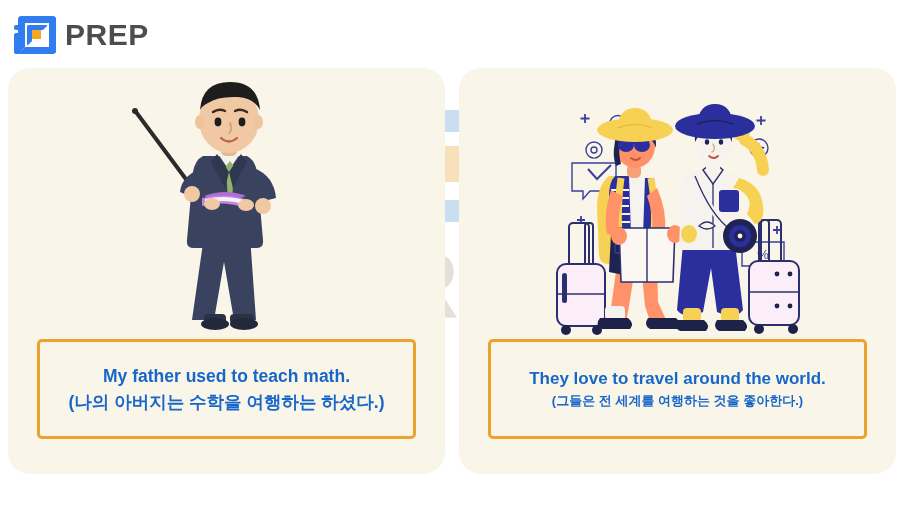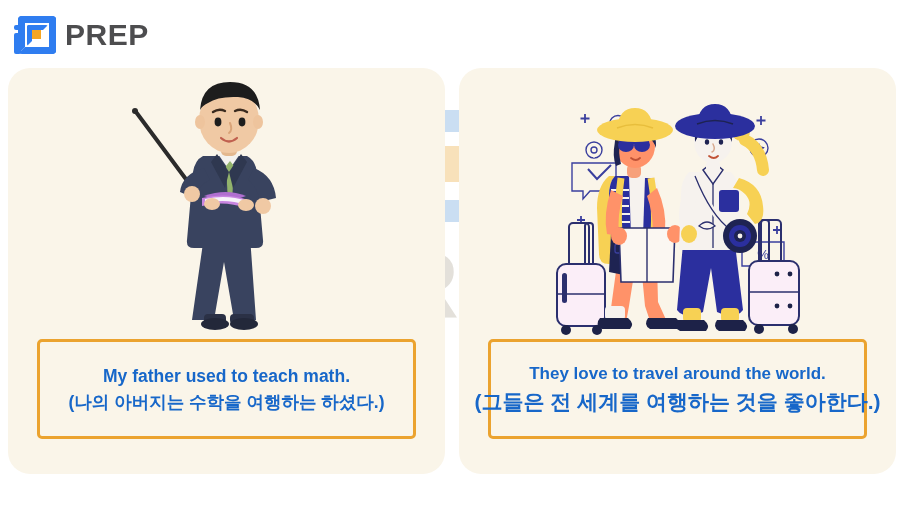--- a/index.html
+++ b/index.html
@@ -99,21 +99,21 @@
     justify-content: center; gap: 6px;
     background: transparent;
   }
   .cap-en, .cap-ko {
     color: #1767c9; font-weight: bold; text-align: center; line-height: 1.15;
     white-space: nowrap;
   }
   .cap-en { font-size: 17.5px; }
   .cap-ko { font-size: 17.5px; }
   .card-right .cap-en { font-size: 17px; }
-  .card-right .cap-ko { font-size: 21px; }
+  .card-right .cap-ko { font-size: 13px; }
 </style>
 </head>
 <body>
 
 <div class="page">
 
   <div class="brand">
     <div class="brand-mark">
       <div class="bm-outer"></div>
       <div class="bm-outer2"></div>

